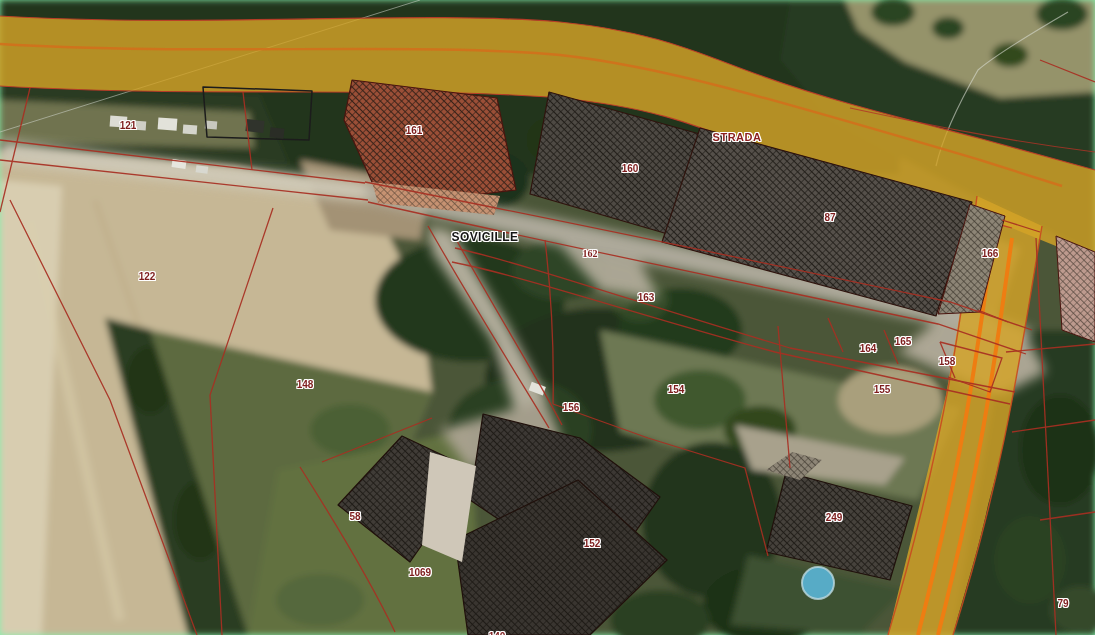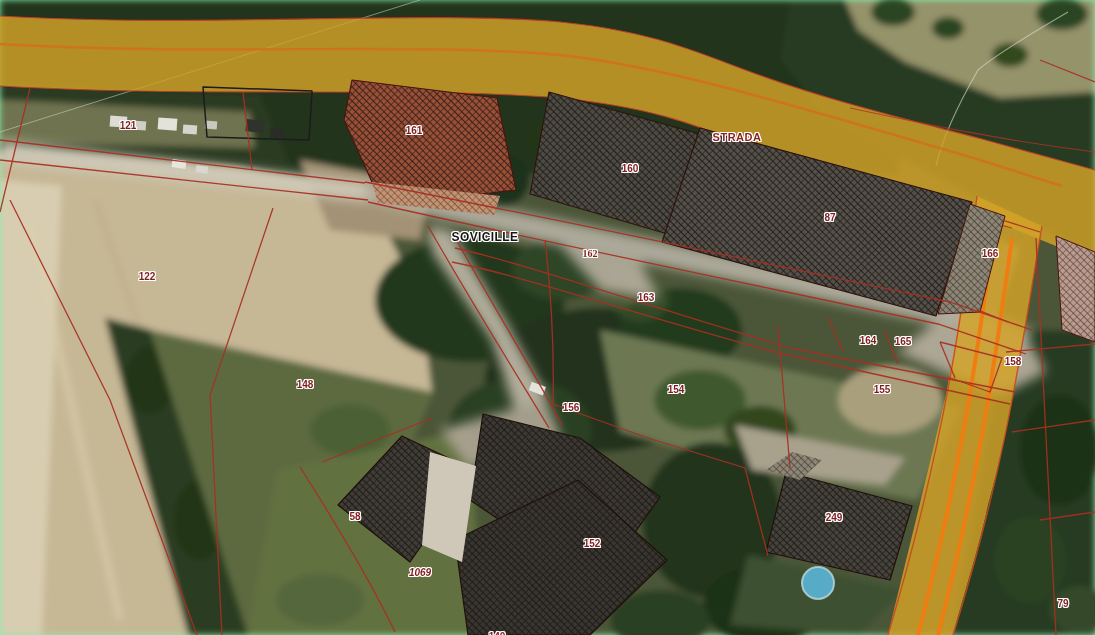--- a/index.html
+++ b/index.html
@@ -250,28 +250,28 @@
       <span class="lbl parcel" style="left: 414px; top: 130px;">161</span>
       <span class="lbl road" style="left: 692px; top: 137px;">STRADA</span>
       <span class="lbl parcel" style="left: 630px; top: 168px;">160</span>
       <span class="lbl parcel" style="left: 830px; top: 217px;">87</span>
       <span class="lbl road" style="left: 1090px; top: 230px;">STRADA</span>
       <span class="lbl place" style="left: 485px; top: 237px;">SOVICILLE</span>
       <span class="lbl parcel" style="left: 590px; top: 253px; font-family: Liberation Serif, serif;">162</span>
       <span class="lbl parcel" style="left: 990px; top: 253px;">166</span>
       <span class="lbl parcel" style="left: 147px; top: 276px;">122</span>
       <span class="lbl parcel" style="left: 646px; top: 297px;">163</span>
-      <span class="lbl parcel" style="left: 844px; top: 340px; padding-left: 48px;">164</span>
+      <span class="lbl parcel" style="left: 844px; top: 348px; padding-left: 48px;">164</span>
       <span class="lbl parcel" style="left: 903px; top: 341px;">165</span>
-      <span class="lbl parcel" style="left: 993px; top: 361px; padding-left: 40px;">158</span>
+      <span class="lbl parcel" style="left: 927px; top: 361px; padding-left: 40px;">158</span>
       <span class="lbl parcel" style="left: 305px; top: 384px;">148</span>
       <span class="lbl parcel" style="left: 676px; top: 389px;">154</span>
       <span class="lbl parcel" style="left: 882px; top: 389px;">155</span>
       <span class="lbl parcel" style="left: 571px; top: 407px; text-align: right;">156</span>
       <span class="lbl parcel" style="left: 355px; top: 516px;">58</span>
       <span class="lbl parcel" style="left: 834px; top: 517px;">249</span>
       <span class="lbl parcel" style="left: 592px; top: 543px;">152</span>
-      <span class="lbl parcel" style="left: 420px; top: 572px; font-style: italic;">1069</span>
+      <span class="lbl parcel" style="left: 420px; top: 572px;">1069</span>
       <span class="lbl parcel" style="left: 1063px; top: 603px;">79</span>
       <span class="lbl parcel" style="left: 497px; top: 636px;">140</span>
     </div>
 
 </div>
 
 </body></html>

